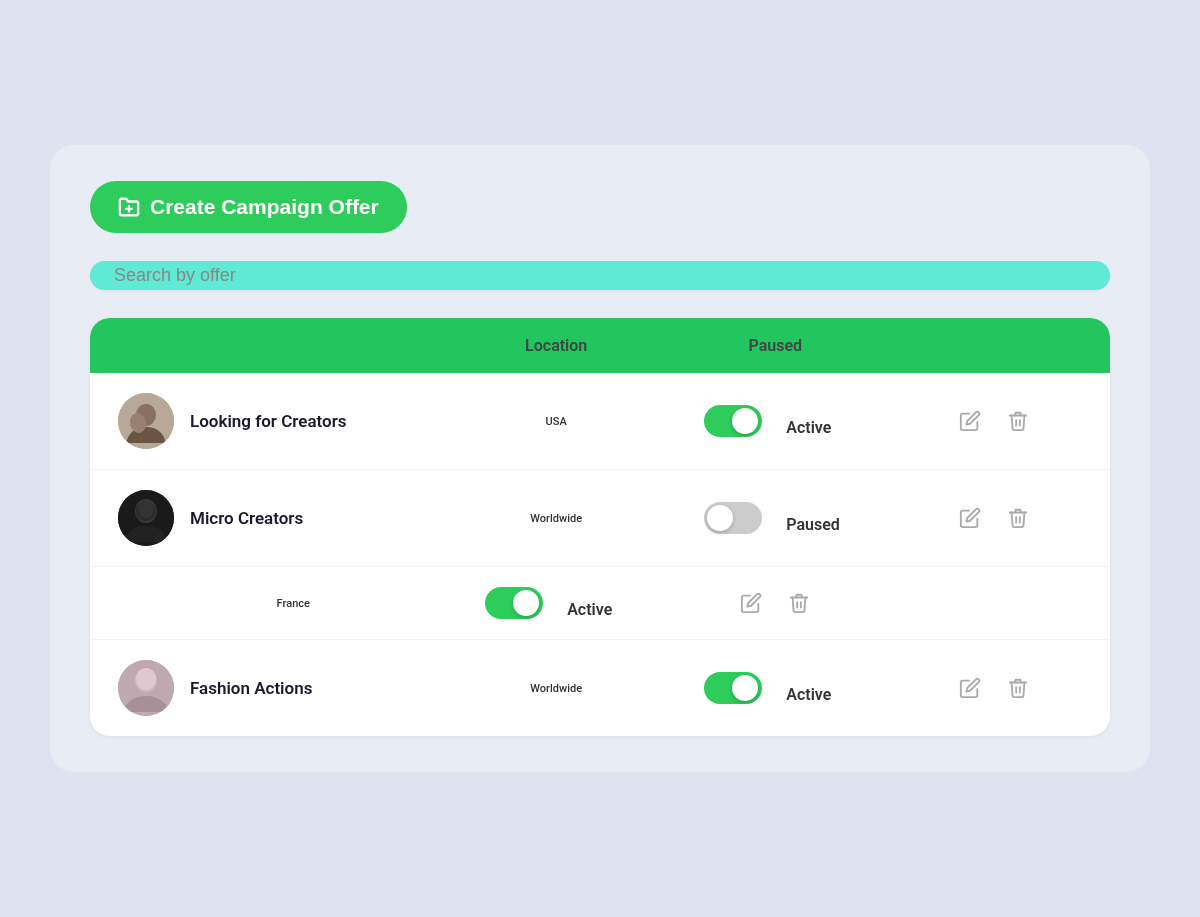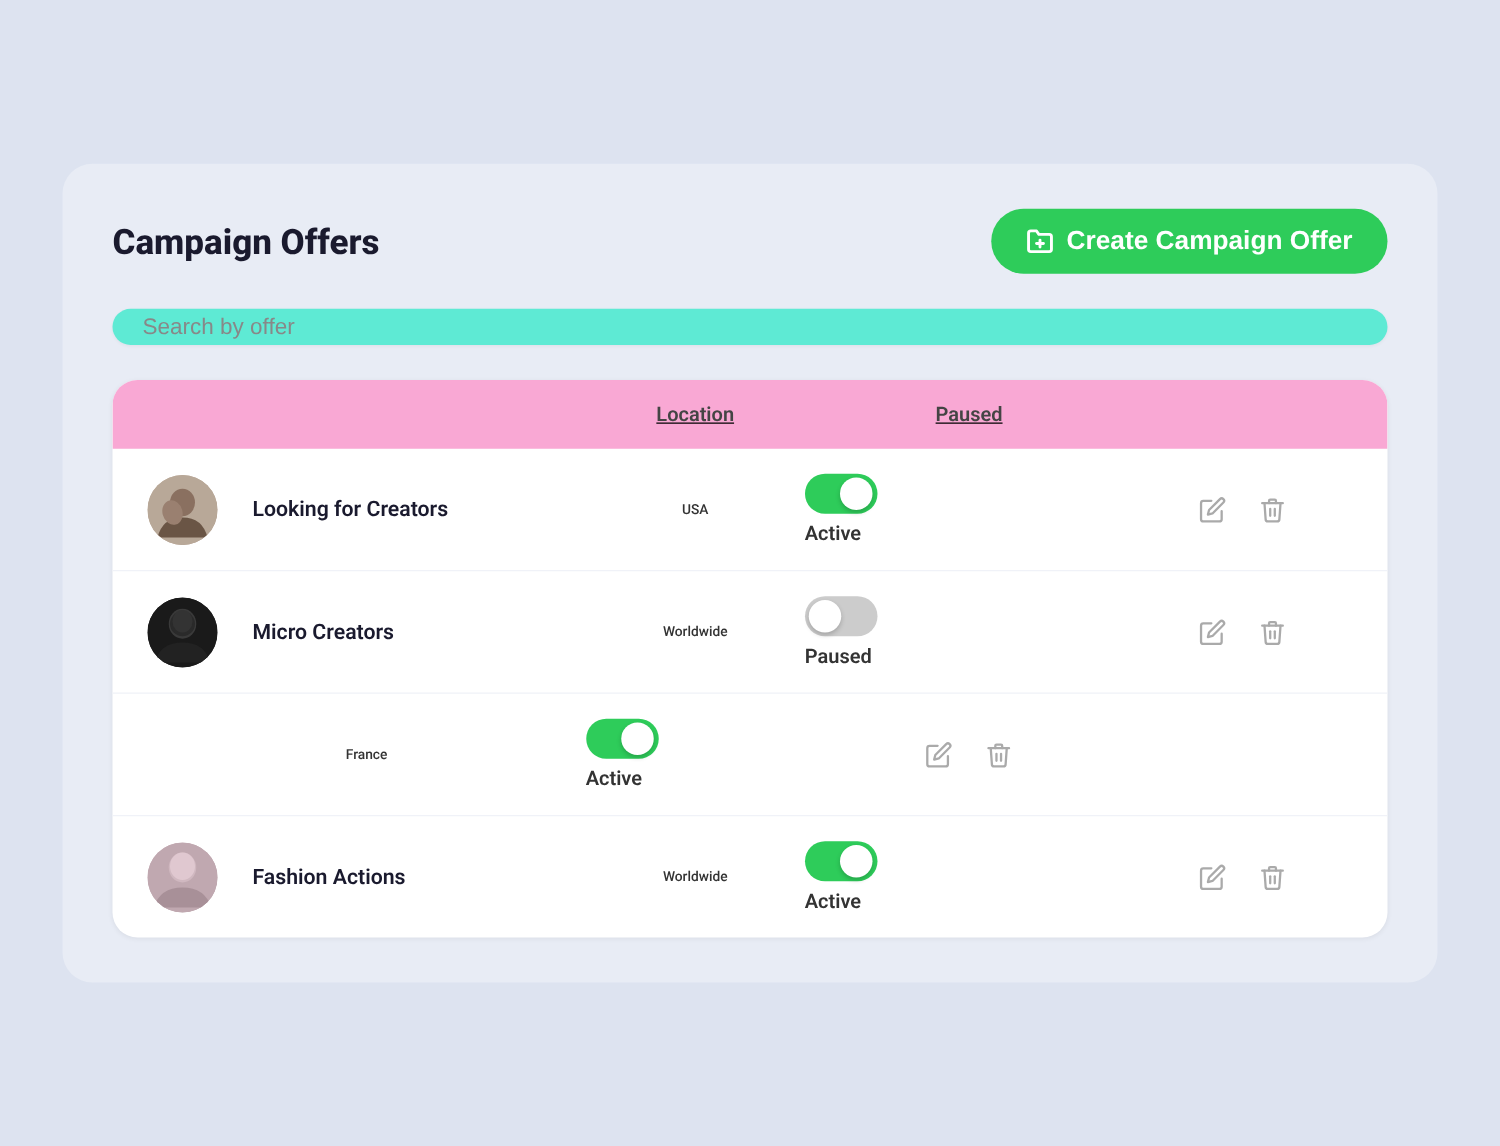--- a/index.html
+++ b/index.html
@@ -83,23 +83,22 @@
     .table-wrapper {
       background: white;
       border-radius: 20px;
       overflow: hidden;
       box-shadow: 0 1px 4px rgba(0,0,0,0.06);
     }
 
     .table-header {
       display: grid;
       grid-template-columns: 2fr 1fr 1.5fr 1fr;
-      background: #f9a8d4;
+      background: #22c55e;
       padding: 18px 28px;
-      text-decoration: underline;
     }
 
     .table-header .col-label {
       font-size: 16px;
       font-weight: 600;
       color: #444;
       text-align: center;
     }
 
     .table-header .col-label:first-child {
@@ -139,36 +138,34 @@
 
     .avatar.creators { background: linear-gradient(135deg, #c9b8a8, #a89080); }
     .avatar.micro { background: linear-gradient(135deg, #1a1a1a, #3a3a3a); }
     .avatar.france { background: linear-gradient(135deg, #5a6070, #3a4050); }
     .avatar.fashion { background: linear-gradient(135deg, #d0b8c0, #a89098); }
 
     .offer-name {
       font-size: 17px;
       font-weight: 600;
       color: #1a1a2e;
-      margin-left: 12px;
     }
 
     .location-cell {
       text-align: center;
       font-size: 11px;
       font-weight: 500;
       color: #333;
     }
 
     .status-cell {
       display: flex;
-      align-items: flex-start;
+      align-items: flex-end;
       justify-content: center;
-      gap: 6px;
-      flex-direction: column;
+      gap: 24px;
     }
 
     .toggle {
       position: relative;
       display: inline-block;
       width: 58px;
       height: 32px;
       cursor: pointer;
     }
 
@@ -237,21 +234,20 @@
       width: 100%;
       height: 100%;
     }
   </style>
 </head>
 <body>
 
 <div class="container">
 
   <div class="header">
-    <h1 class="page-title">Campaign Offers</h1>
     <button class="create-btn">
       <svg class="folder-icon" viewBox="0 0 24 24" fill="none" stroke="white" stroke-width="2.5" stroke-linecap="round" stroke-linejoin="round">
         <path d="M22 19a2 2 0 0 1-2 2H4a2 2 0 0 1-2-2V5a2 2 0 0 1 2-2h5l2 3h9a2 2 0 0 1 2 2z"></path>
         <line x1="12" y1="11" x2="12" y2="17"></line>
         <line x1="9" y1="14" x2="15" y2="14"></line>
       </svg>
       <span>Create Campaign Offer</span>
     </button>
   </div>
 

